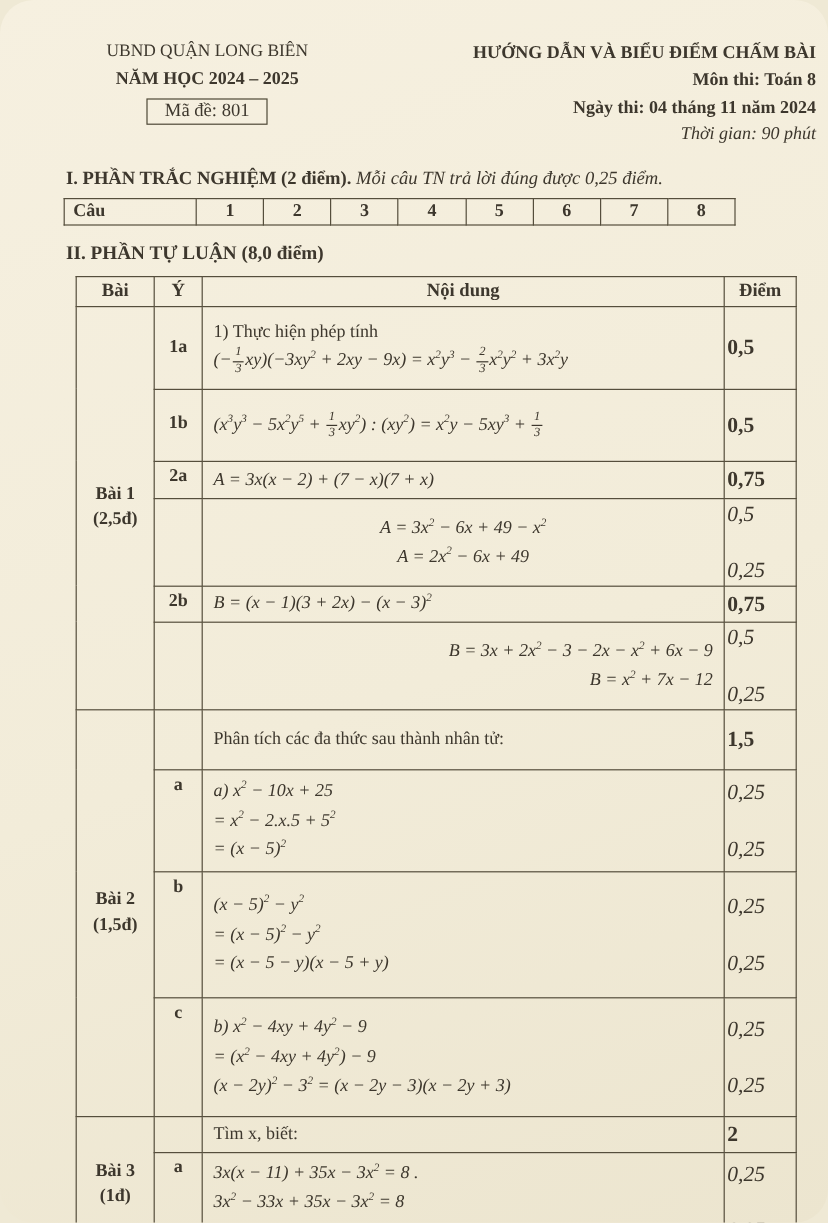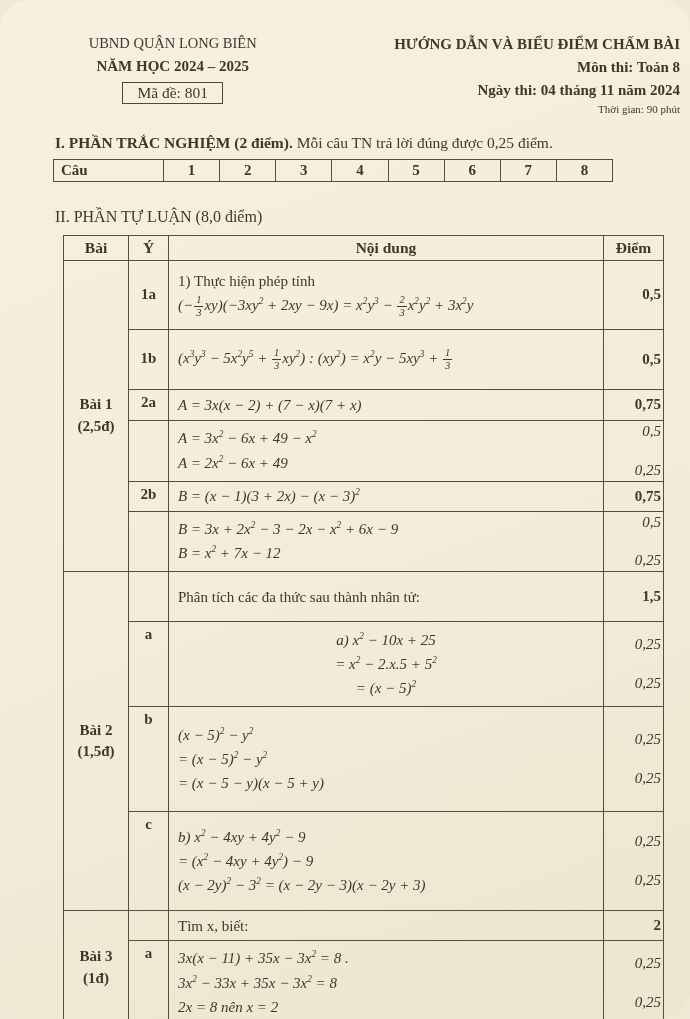--- a/index.html
+++ b/index.html
@@ -13,41 +13,41 @@
   }
   
   .header{display:flex;padding-top:33px;}
   .header-left{flex:0 0 46%;text-align:center;padding-left:14px;}
   .hl1{font-size:14.5px;line-height:1.5;}
   .hl2{font-size:15px;font-weight:bold;line-height:1.5;}
   .made-box{display:inline-block;border:1.5px solid #4e4836;padding:1px 14px;margin-top:5px;font-weight:normal;font-size:15.5px;}
   .header-right{flex:1;text-align:right;padding-right:10px;}
   .hr-title{font-size:15px;font-weight:bold;line-height:1.55;}
   .hr-line{font-size:15px;font-weight:bold;line-height:1.5;}
-  .hr-time{font-size:11px;line-height:1.5;}
+  .hr-time{font-size:15px;font-style:italic;line-height:1.5;}
   
   .sec1-title{margin:16px 0 7px 55px;font-size:15.5px;}
   .st-bold{font-weight:bold;}
-  .st-italic{text-align:center;}
-  .sec2-title{margin:26px 0 9px 55px;font-weight:normal;font-size:16px;}
+  .st-italic{font-style:italic;text-align:center;}
+  .sec2-title{margin:15px 0 9px 55px;font-weight:bold;font-size:16px;}
   
   .mc-table{border-collapse:collapse;margin-left:53px;width:560px;table-layout:fixed;}
   .mc-table td{border:1.5px solid #554e3c;font-weight:bold;font-size:15px;text-align:center;height:21px;padding:0 2px;}
   .mc-table td.mc-label{text-align:left;padding-left:7px;}
   
   .essay-table{border-collapse:collapse;margin-left:63px;width:600px;table-layout:fixed;}
   .essay-table th,.essay-table td{border:1.5px solid #554e3c;}
   .essay-table th{font-size:15.5px;height:24px;font-weight:bold;padding:0;}
   .bai-cell{text-align:center;font-weight:bold;vertical-align:middle;font-size:15px;line-height:1.45;}
   .y-cell{text-align:center;font-weight:bold;vertical-align:top;padding-top:4px;font-size:15px;}
   .y-cell.ym{vertical-align:middle;padding-top:0;}
   .content-cell{padding:2px 9px;vertical-align:middle;font-size:15px;}
   .text-line{line-height:1.5;}
   .math-line{font-style:italic;line-height:1.62;}
-  .score-cell{text-align:right;vertical-align:middle;font-size:15px;padding:2px;}
+  .score-cell{text-align:left;vertical-align:middle;font-size:18px;padding:2px;}
   .score{display:block;}
   .score-bold{font-weight:bold;}
   .score-italic{font-style:italic;}
   .score + .score{margin-top:1.45em;}
   .frac{display:inline-block;text-align:center;vertical-align:middle;font-size:0.7em;line-height:1.15;padding:0 1px;}
   .fnum,.fden{display:block;}
   .fden{border-top:1px solid currentColor;padding:0 2px;}
   sup{font-size:0.62em;}
 </style>
 </head>
@@ -132,41 +132,41 @@
           <td class="y-cell">2a</td>
           <td class="content-cell" style="height: 26px;">
             <div class="math-line">A = 3x(x − 2) + (7 − x)(7 + x)</div>
           </td>
           <td class="score-cell">
             <div class="score score-bold">0,75</div>
           </td>
         </tr>
         <tr>
           <td class="y-cell"></td>
-          <td class="content-cell" style="height: 54px;">
+          <td class="content-cell" style="height: 54px; text-align: center;">
             <div class="math-line">A = 3x<sup>2</sup> − 6x + 49 − x<sup>2</sup></div>
             <div class="math-line">A = 2x<sup>2</sup> − 6x + 49</div>
           </td>
           <td class="score-cell">
             <div class="score score-italic">0,5</div>
             <div class="score score-italic">0,25</div>
           </td>
         </tr>
         <tr>
           <td class="y-cell">2b</td>
           <td class="content-cell" style="height: 25px;">
             <div class="math-line">B = (x − 1)(3 + 2x) − (x − 3)<sup>2</sup></div>
           </td>
           <td class="score-cell">
             <div class="score score-bold">0,75</div>
           </td>
         </tr>
         <tr>
           <td class="y-cell"></td>
-          <td class="content-cell" style="height: 51px;">
+          <td class="content-cell" style="height: 51px; text-align: right;">
             <div class="math-line">B = 3x + 2x<sup>2</sup> − 3 − 2x − x<sup>2</sup> + 6x − 9</div>
             <div class="math-line">B = x<sup>2</sup> + 7x − 12</div>
           </td>
           <td class="score-cell">
             <div class="score score-italic">0,5</div>
             <div class="score score-italic">0,25</div>
           </td>
         </tr>
         <tr>
           <td class="bai-cell" rowspan="4">
@@ -176,21 +176,21 @@
           <td class="y-cell"></td>
           <td class="content-cell" style="height: 45px;">
             <div class="text-line">Phân tích các đa thức sau thành nhân tử:</div>
           </td>
           <td class="score-cell">
             <div class="score score-bold">1,5</div>
           </td>
         </tr>
         <tr>
           <td class="y-cell">a</td>
-          <td class="content-cell" style="height: 80px; text-align: center;">
+          <td class="content-cell" style="height: 80px;">
             <div class="math-line">a) x<sup>2</sup> − 10x + 25</div>
             <div class="math-line">= x<sup>2</sup> − 2.x.5 + 5<sup>2</sup></div>
             <div class="math-line">= (x − 5)<sup>2</sup></div>
           </td>
           <td class="score-cell">
             <div class="score score-italic">0,25</div>
             <div class="score score-italic">0,25</div>
           </td>
         </tr>
         <tr>

